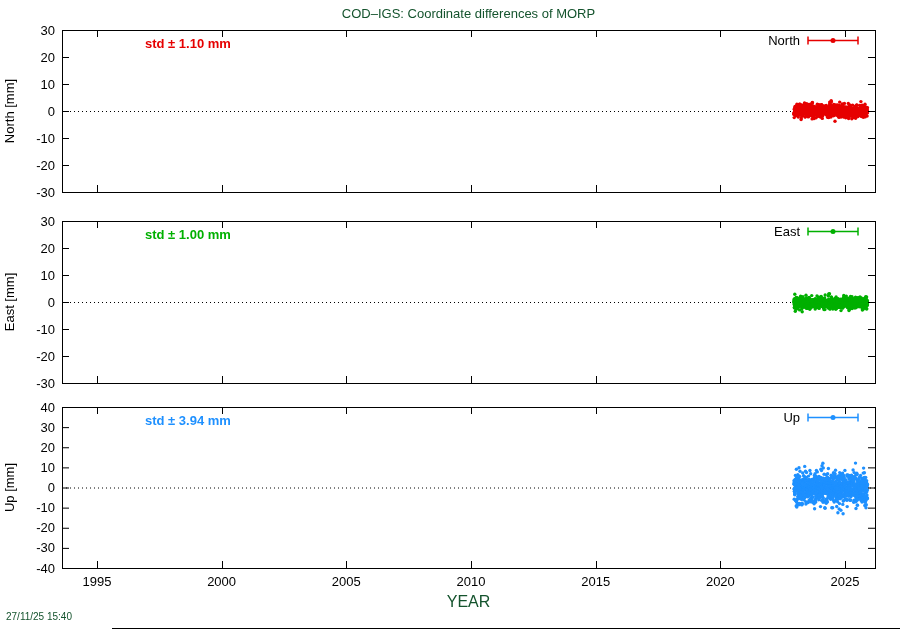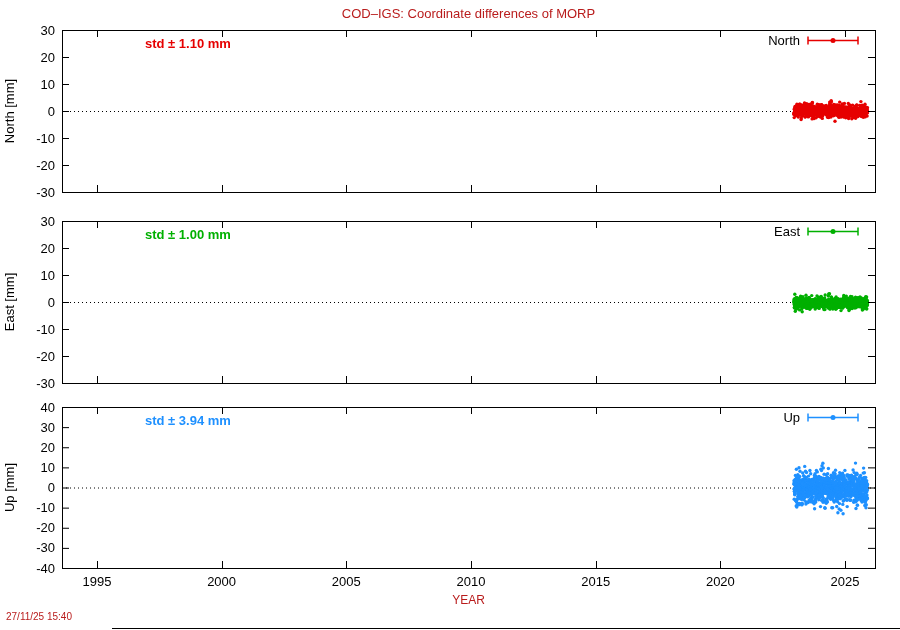--- a/index.html
+++ b/index.html
@@ -1,21 +1,21 @@
 <!DOCTYPE html>
 <html><head>
 <meta charset="utf-8">
 <style>
   html,body{margin:0;padding:0;background:#ffffff;}
   .figure{position:relative;width:900px;height:630px;background:#ffffff;
-          font-family:"Liberation Sans",sans-serif;color:#b91c1c;overflow:hidden;}
+          font-family:"Liberation Sans",sans-serif;color:#14532d;overflow:hidden;}
   .title{position:absolute;top:6px;left:62px;width:813px;text-align:center;
          font-size:13px;}
   .xlabel{position:absolute;top:593px;left:62px;width:813px;text-align:center;
-          font-size:12px;}
+          font-size:16px;}
   .timestamp{position:absolute;top:611px;left:6px;font-size:10px;}
   .bottom-rule{position:absolute;top:628px;left:112px;width:788px;height:1px;
                background:#000;}
   svg#plot-svg{position:absolute;top:0;left:0;}
 </style>
 </head>
 <body>
 
 <div class="figure">
   <div class="title">COD–IGS: Coordinate differences of MORP</div>

